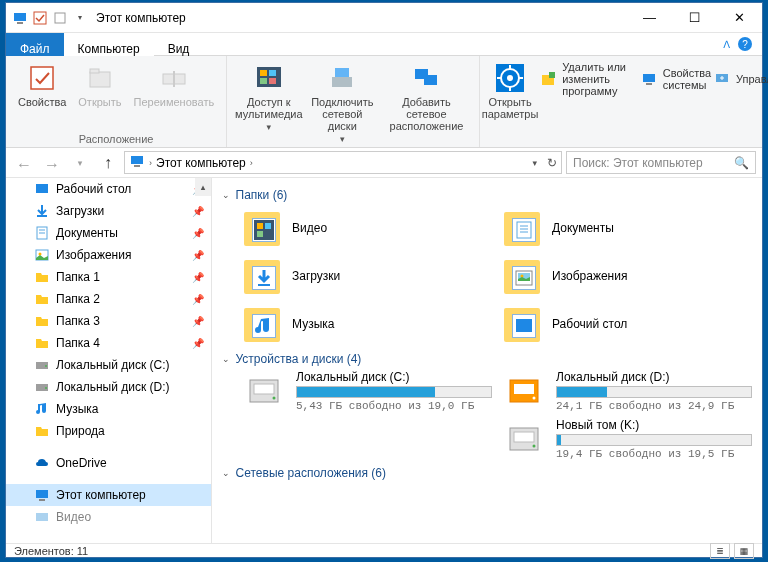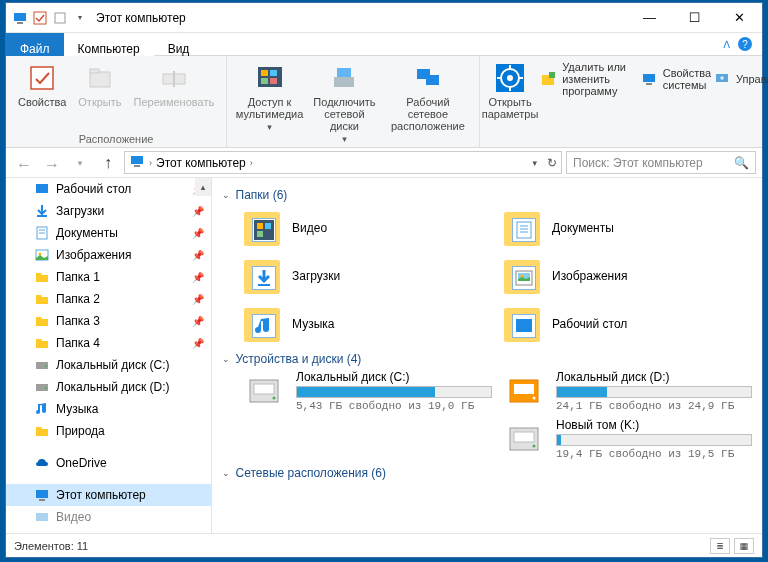--- a/index.html
+++ b/index.html
@@ -51,21 +51,21 @@
 .folder-back { position: absolute; inset: 4px 2px 2px 2px; background: #ffd869; border-radius: 2px; }
 .folder-front { position: absolute; left: 10px; top: 10px; width: 24px; height: 24px; background: #fff; border: 1px solid #88b4e0; display: flex; align-items: center; justify-content: center; font-size: 14px; }
 .drive-grid { display: grid; grid-template-columns: 1fr 1fr; gap: 6px 10px; padding-left: 20px; }
 .drive-item { display: flex; gap: 10px; }
 .drive-icon { width: 44px; height: 40px; flex-shrink: 0; display: flex; align-items: center; justify-content: center; }
 .drive-info { flex: 1; display: flex; flex-direction: column; gap: 2px; }
 .drive-name { font-size: 12px; }
 .drive-bar { height: 12px; border: 1px solid #bfbfbf; background: #eee; position: relative; }
 .drive-bar-fill { position: absolute; left: 0; top: 0; bottom: 0; background: #26a0da; }
 .drive-space { font-size: 11px; color: #6d6d6d; font-family: Liberation Mono, monospace; }
-.statusbar { height: 24px; border-top: 1px solid #e5e5e5; display: flex; align-items: center; font-size: 11px; padding: 0 8px; color: #333; }
+.statusbar { height: 14px; border-top: 1px solid #e5e5e5; display: flex; align-items: center; font-size: 11px; padding: 0 8px; color: #333; }
 .statusbar-right { margin-left: auto; display: flex; gap: 4px; }
 .view-btn { width: 20px; height: 16px; border: 1px solid #ccc; display: flex; align-items: center; justify-content: center; font-size: 9px; }
 .chevron { font-size: 9px; color: #555; }
 .scrollbar-mock { position: absolute; right: 0; top: 0; width: 16px; height: 18px; background: #f0f0f0; display: flex; align-items: center; justify-content: center; }
 </style>
 </head>
 <body>
 
 <div class="window">
 
@@ -169,21 +169,21 @@
 сетевой диски</div>
           <span class="chevron">▾</span>
         </div>
         <div class="ribbon-btn-large">
           <div class="ribbon-icon-lg">
               <svg width="30" height="30">
                 <rect x="4" y="6" width="13" height="10" fill="#1e88e5"></rect>
                 <rect x="13" y="12" width="13" height="10" fill="#1e88e5"></rect>
               </svg>
             </div>
-          <div class="ribbon-label" style="white-space:pre-line;">Рабочий сетевое
+          <div class="ribbon-label" style="white-space:pre-line;">Добавить сетевое
 расположение</div>
         </div>
       </div>
     </div>
 
     <div class="ribbon-group" style="flex:1;">
       <div class="ribbon-buttons">
         <div class="ribbon-btn-large">
           <div class="ribbon-icon-lg">
               <svg width="32" height="32">

